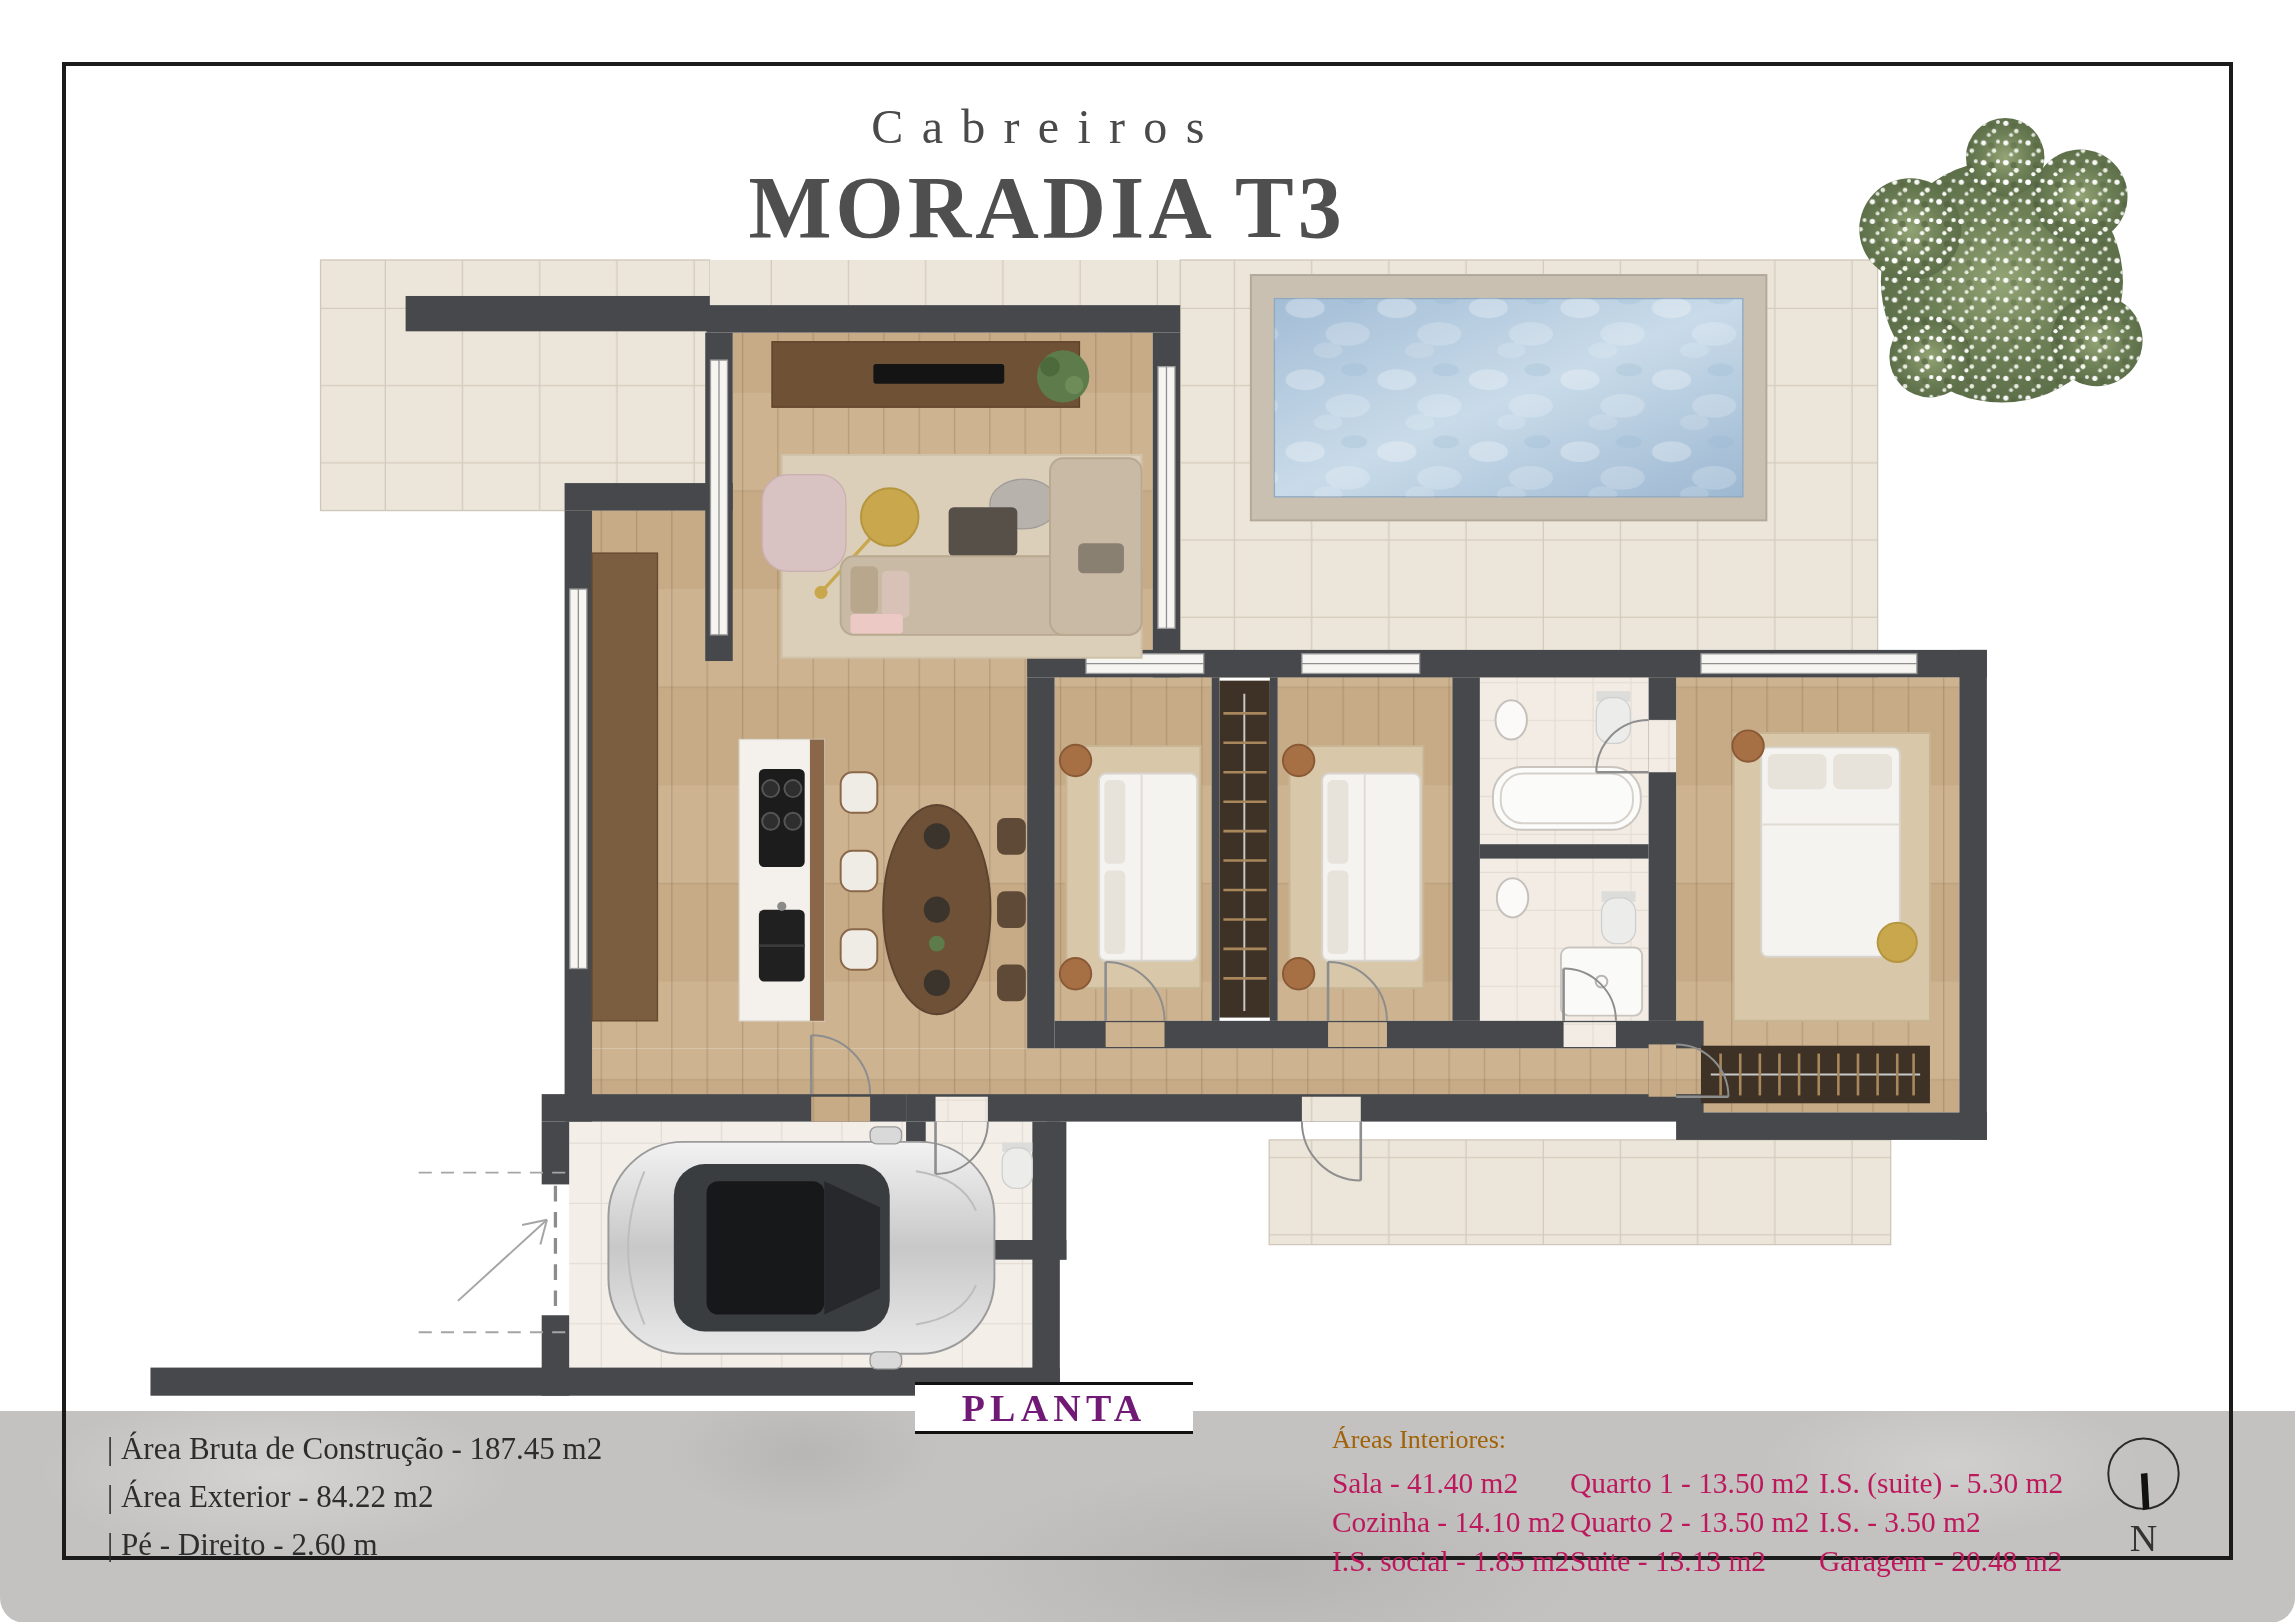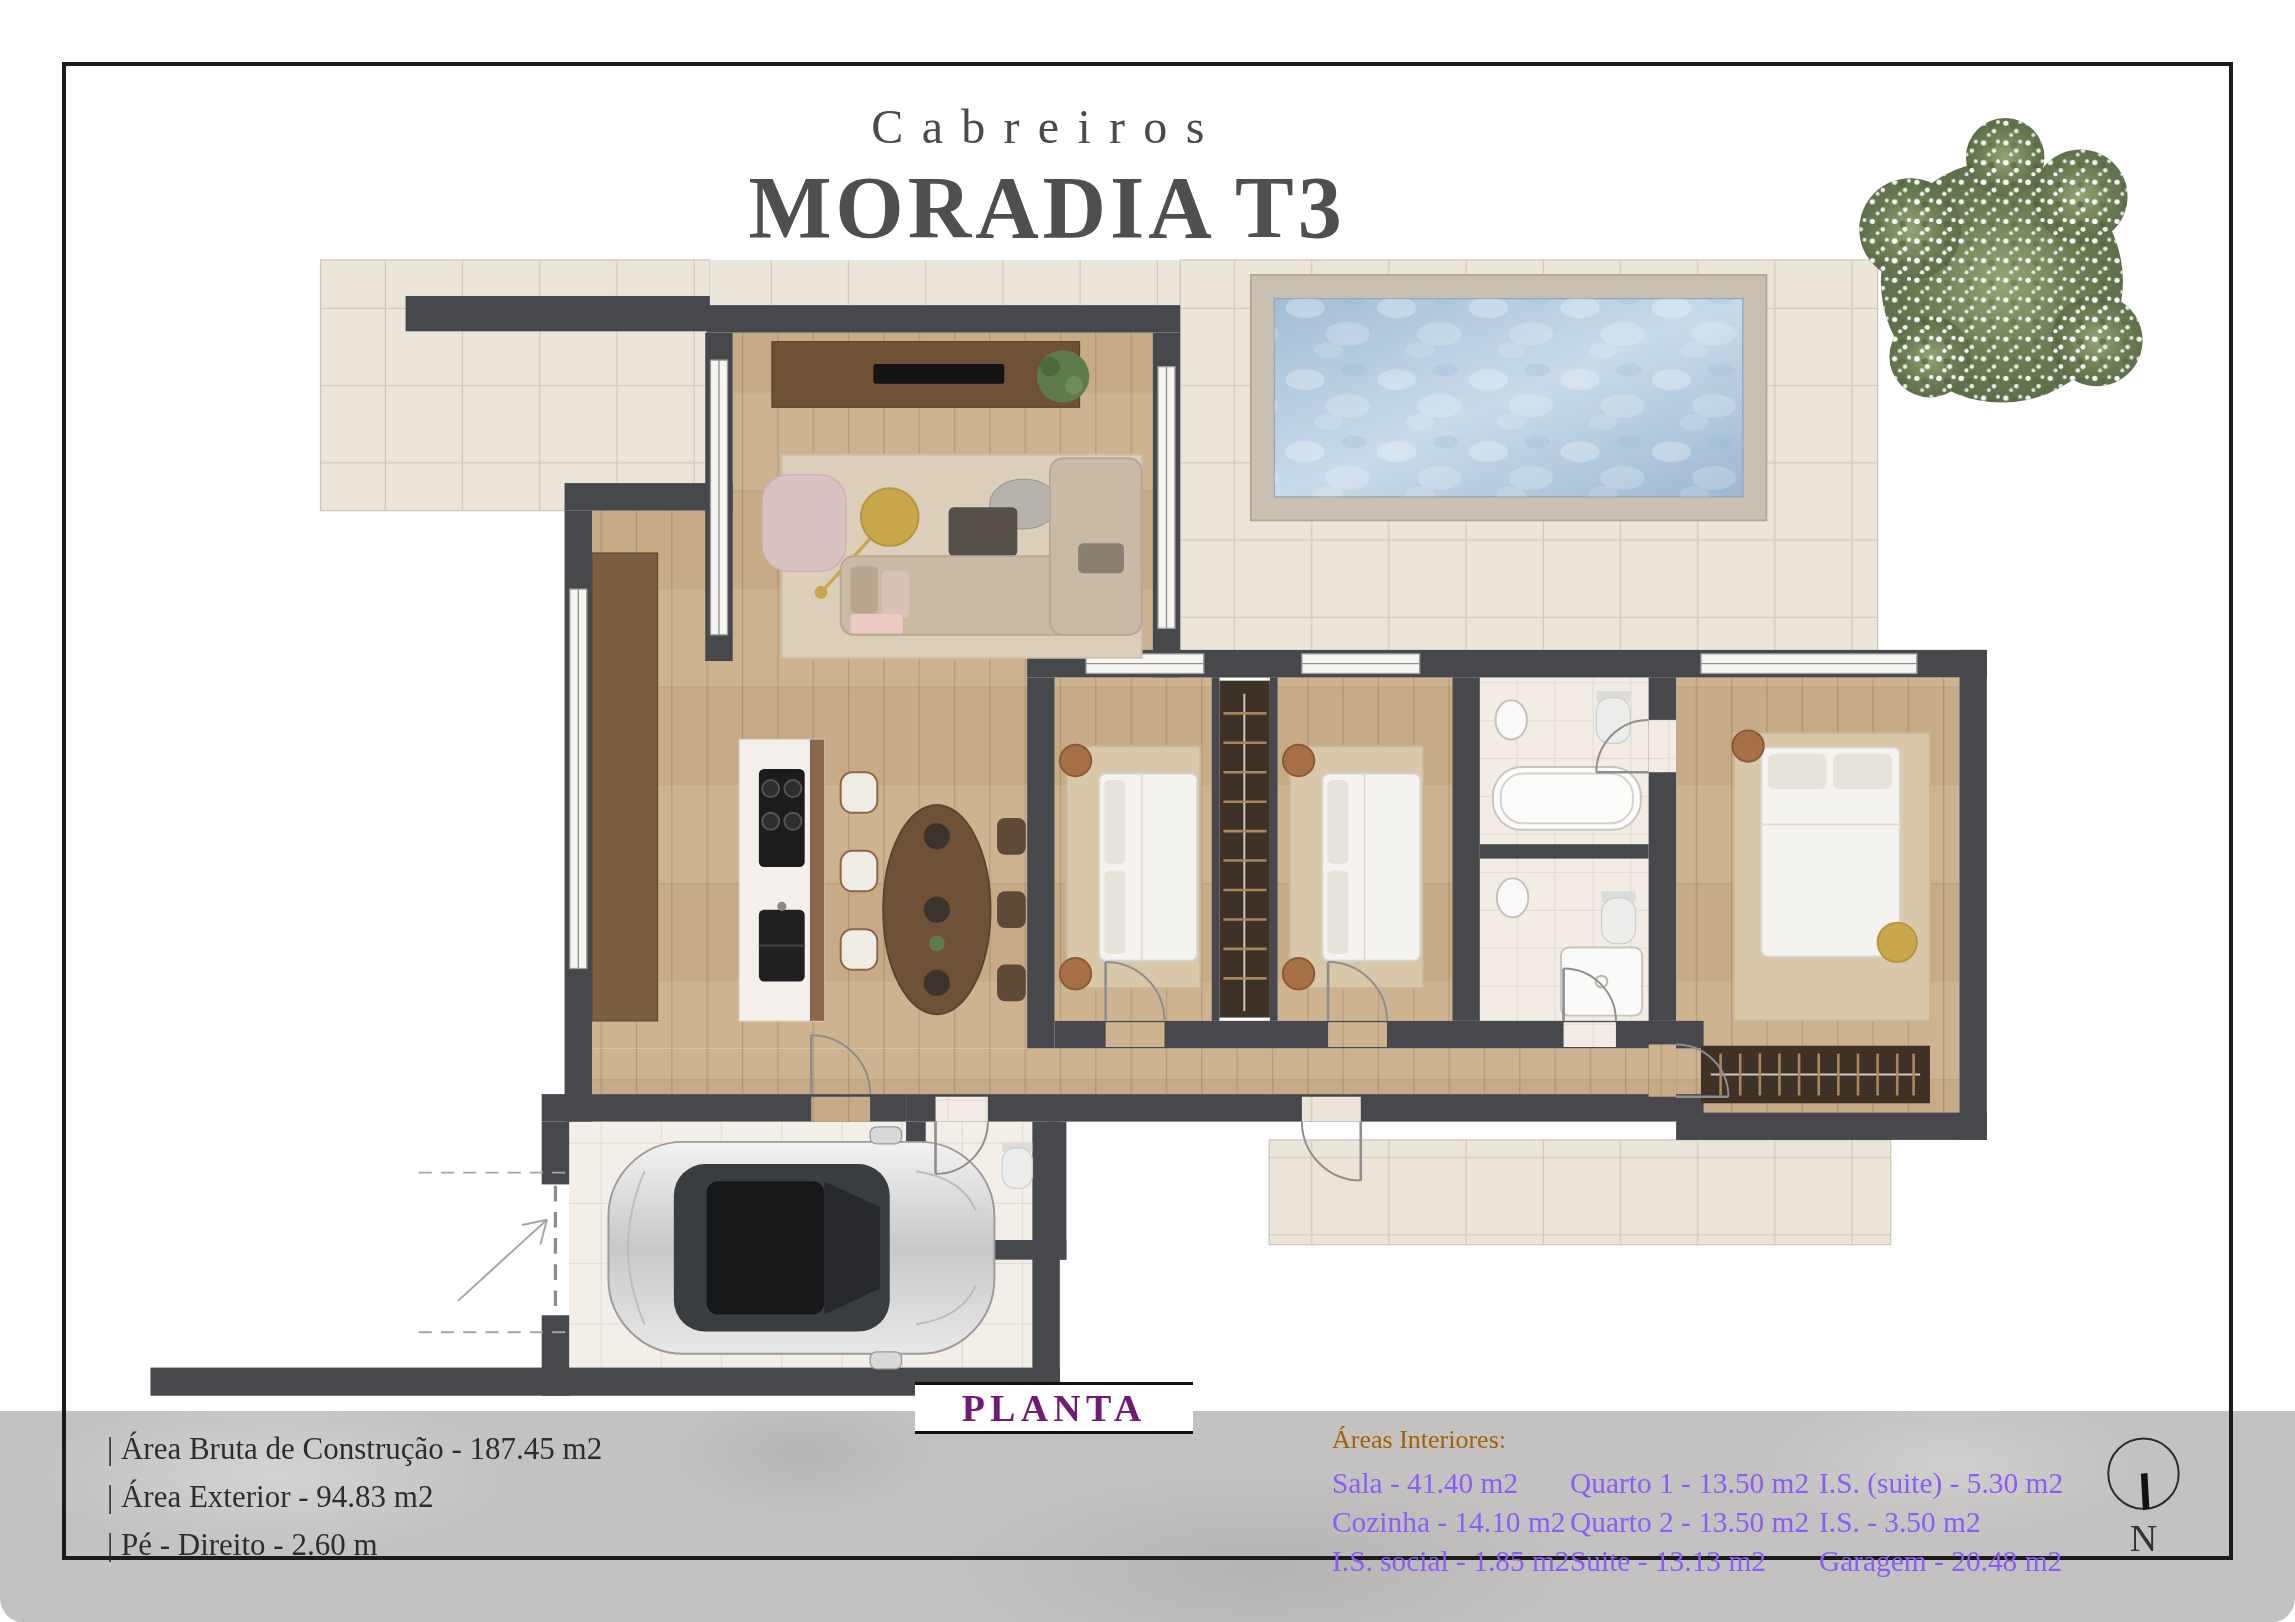--- a/index.html
+++ b/index.html
@@ -31,21 +31,21 @@
   
   .planta{position:absolute;left:915px;top:1382px;width:278px;height:52px;background:#ffffff;
           border-top:3.9px solid #111;border-bottom:3.9px solid #111;box-sizing:border-box;
           display:flex;align-items:center;justify-content:center;
           font-size:38px;font-weight:600;letter-spacing:5.2px;color:#701a75;}
   
   .specs{position:absolute;left:107px;top:1425px;font-size:31px;line-height:48px;color:#2d2d2d;}
   .specs div{white-space:pre;}
   
   .areas-heading{position:absolute;left:1332px;top:1425px;font-size:26px;color:#a16207;}
-  .area-col{position:absolute;top:1464px;font-size:29.4px;line-height:39px;color:#8b5cf6;}
+  .area-col{position:absolute;top:1464px;font-size:29.4px;line-height:39px;color:#be185d;}
   .area-col.c0{left:1332px;}
   .area-col.c1{left:1570px;}
   .area-col.c2{left:1819px;}
   
   .compass{position:absolute;left:2091px;top:1430px;width:105px;height:128px;text-align:center;}
   .compass .n-label{font-size:38px;color:#333;margin-top:-3.9px;}
 </style>
 </head>
 <body>
 
@@ -385,21 +385,21 @@
 
   <div class="titles">
     <div class="title-small">Cabreiros</div>
     <div class="title-main">MORADIA T3</div>
   </div>
 
   <div class="planta">PLANTA</div>
 
   <div class="specs">
     <div>| Área Bruta de Construção - 187.45 m2</div>
-    <div>| Área Exterior - 94.83 m2</div>
+    <div>| Área Exterior - 84.22 m2</div>
     <div>| Pé - Direito - 2.60 m</div>
   </div>
 
   <div class="areas-heading">Áreas Interiores:</div>
   <div class="area-col c0">
     <div>Sala - 41.40 m2</div>
     <div>Cozinha - 14.10 m2</div>
     <div>I.S. social - 1.85 m2</div>
   </div>
   <div class="area-col c1">

